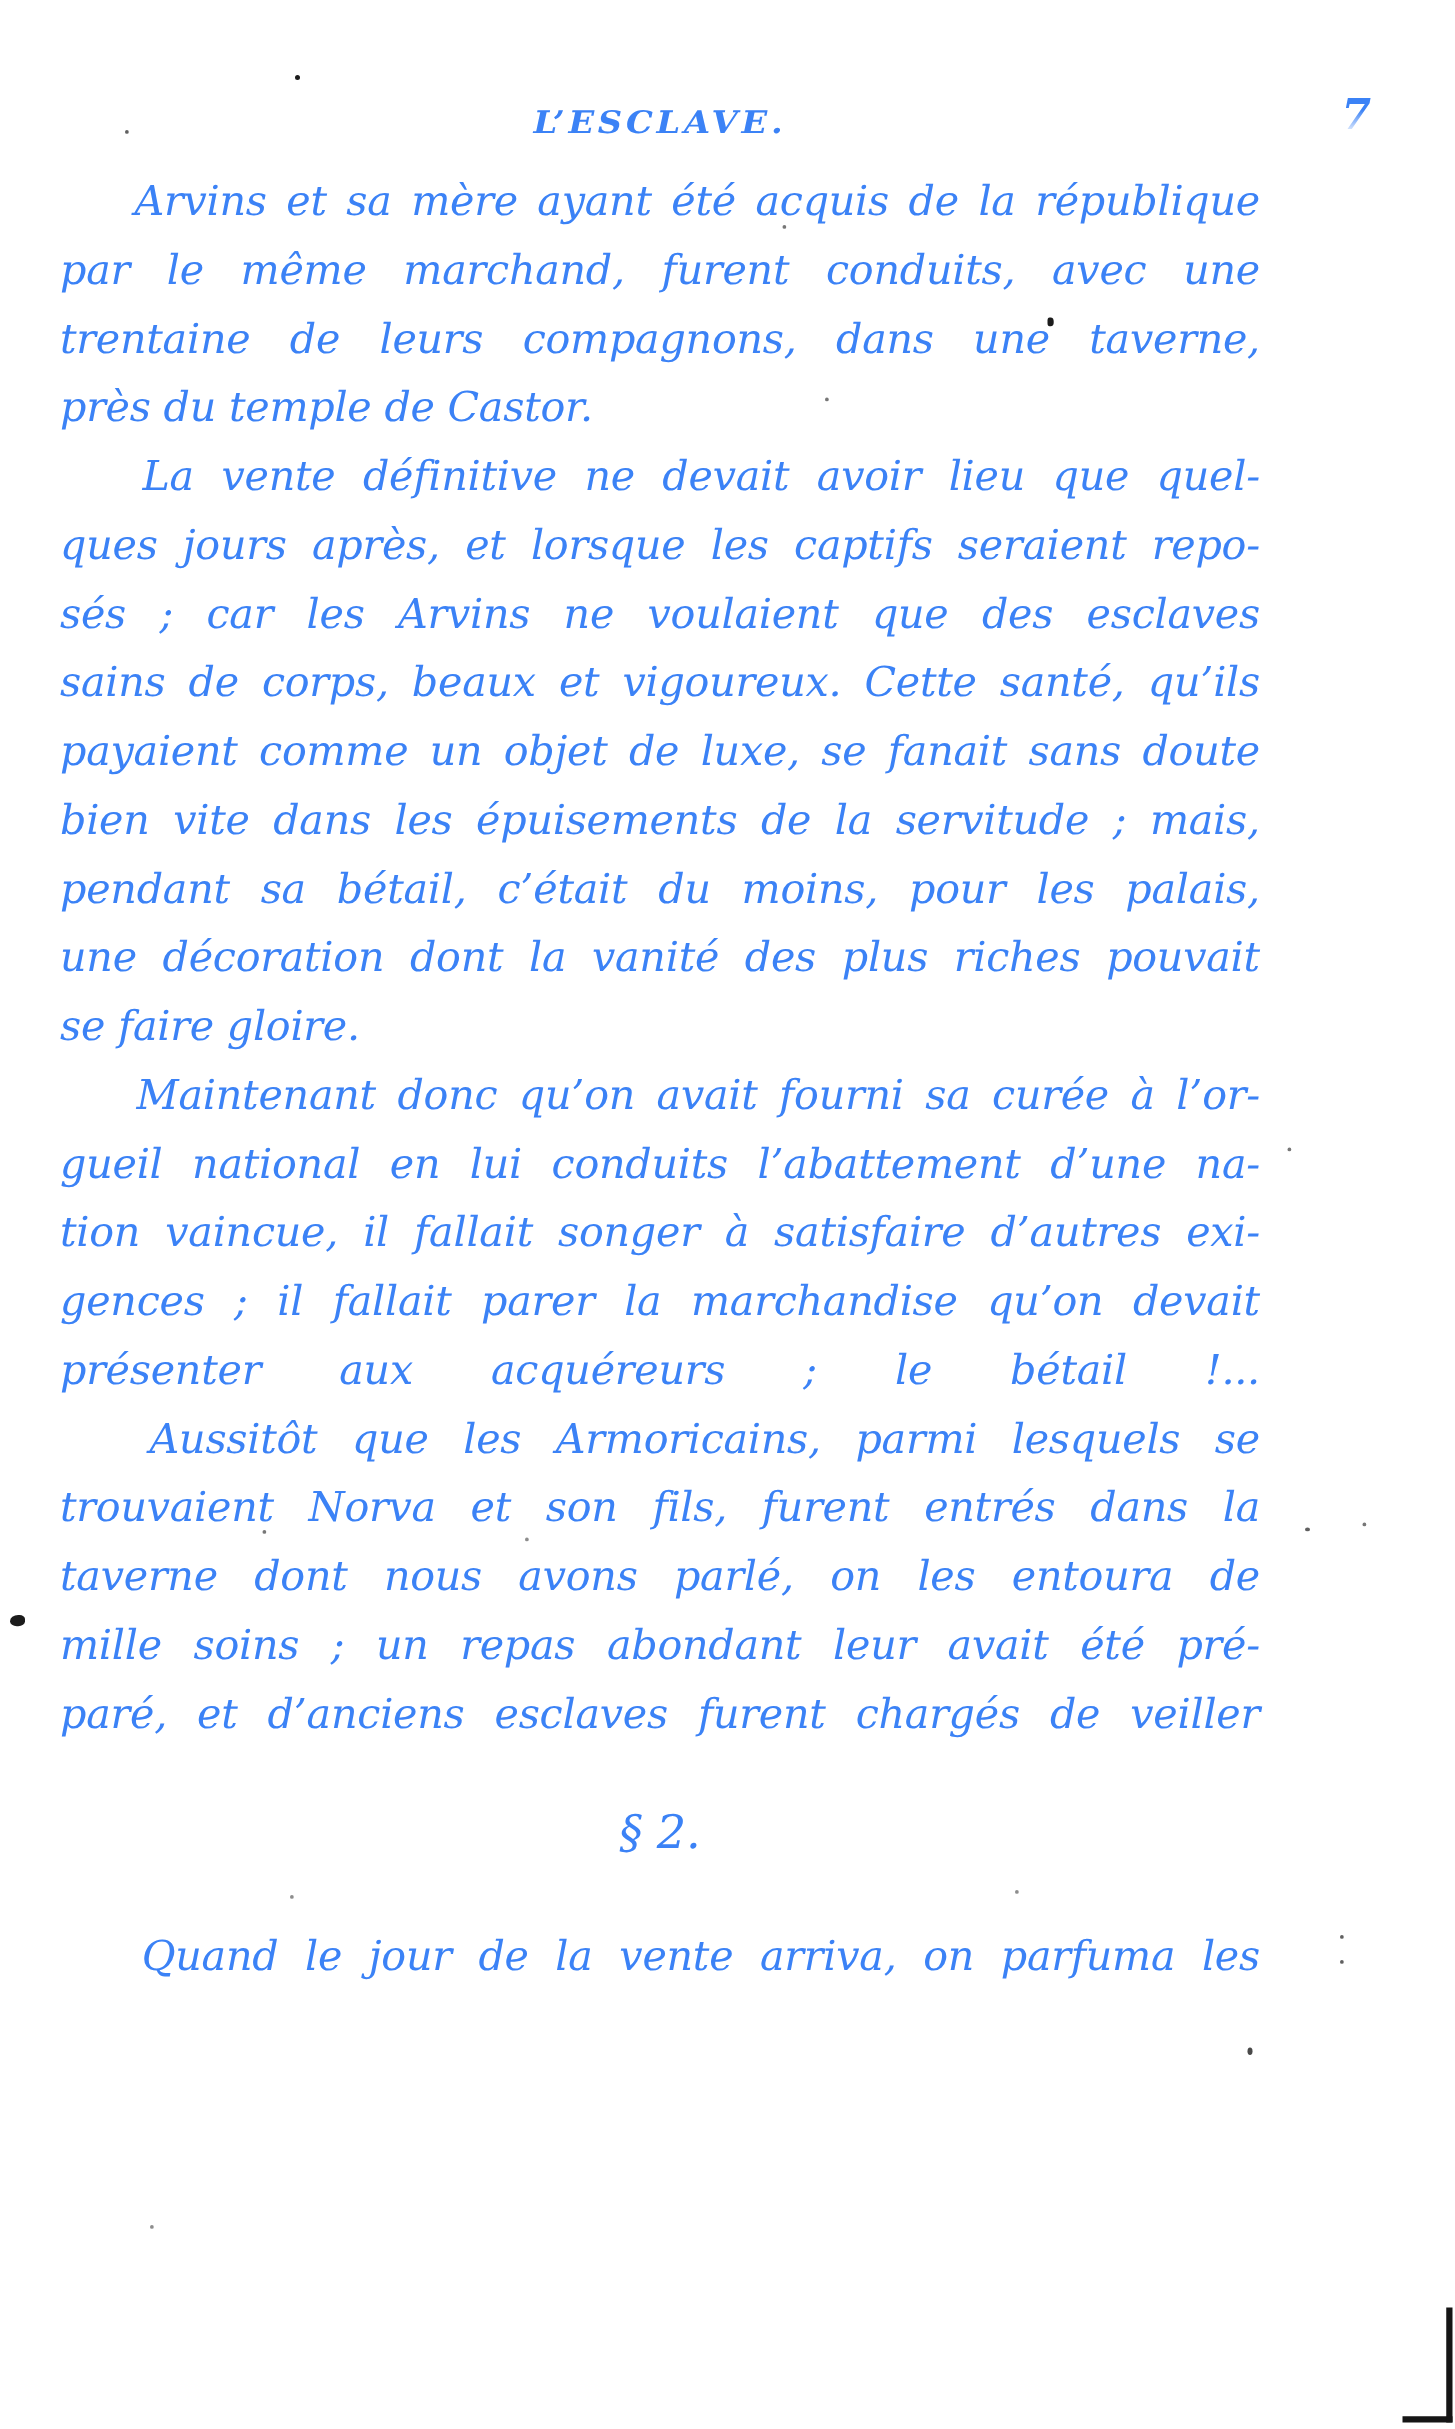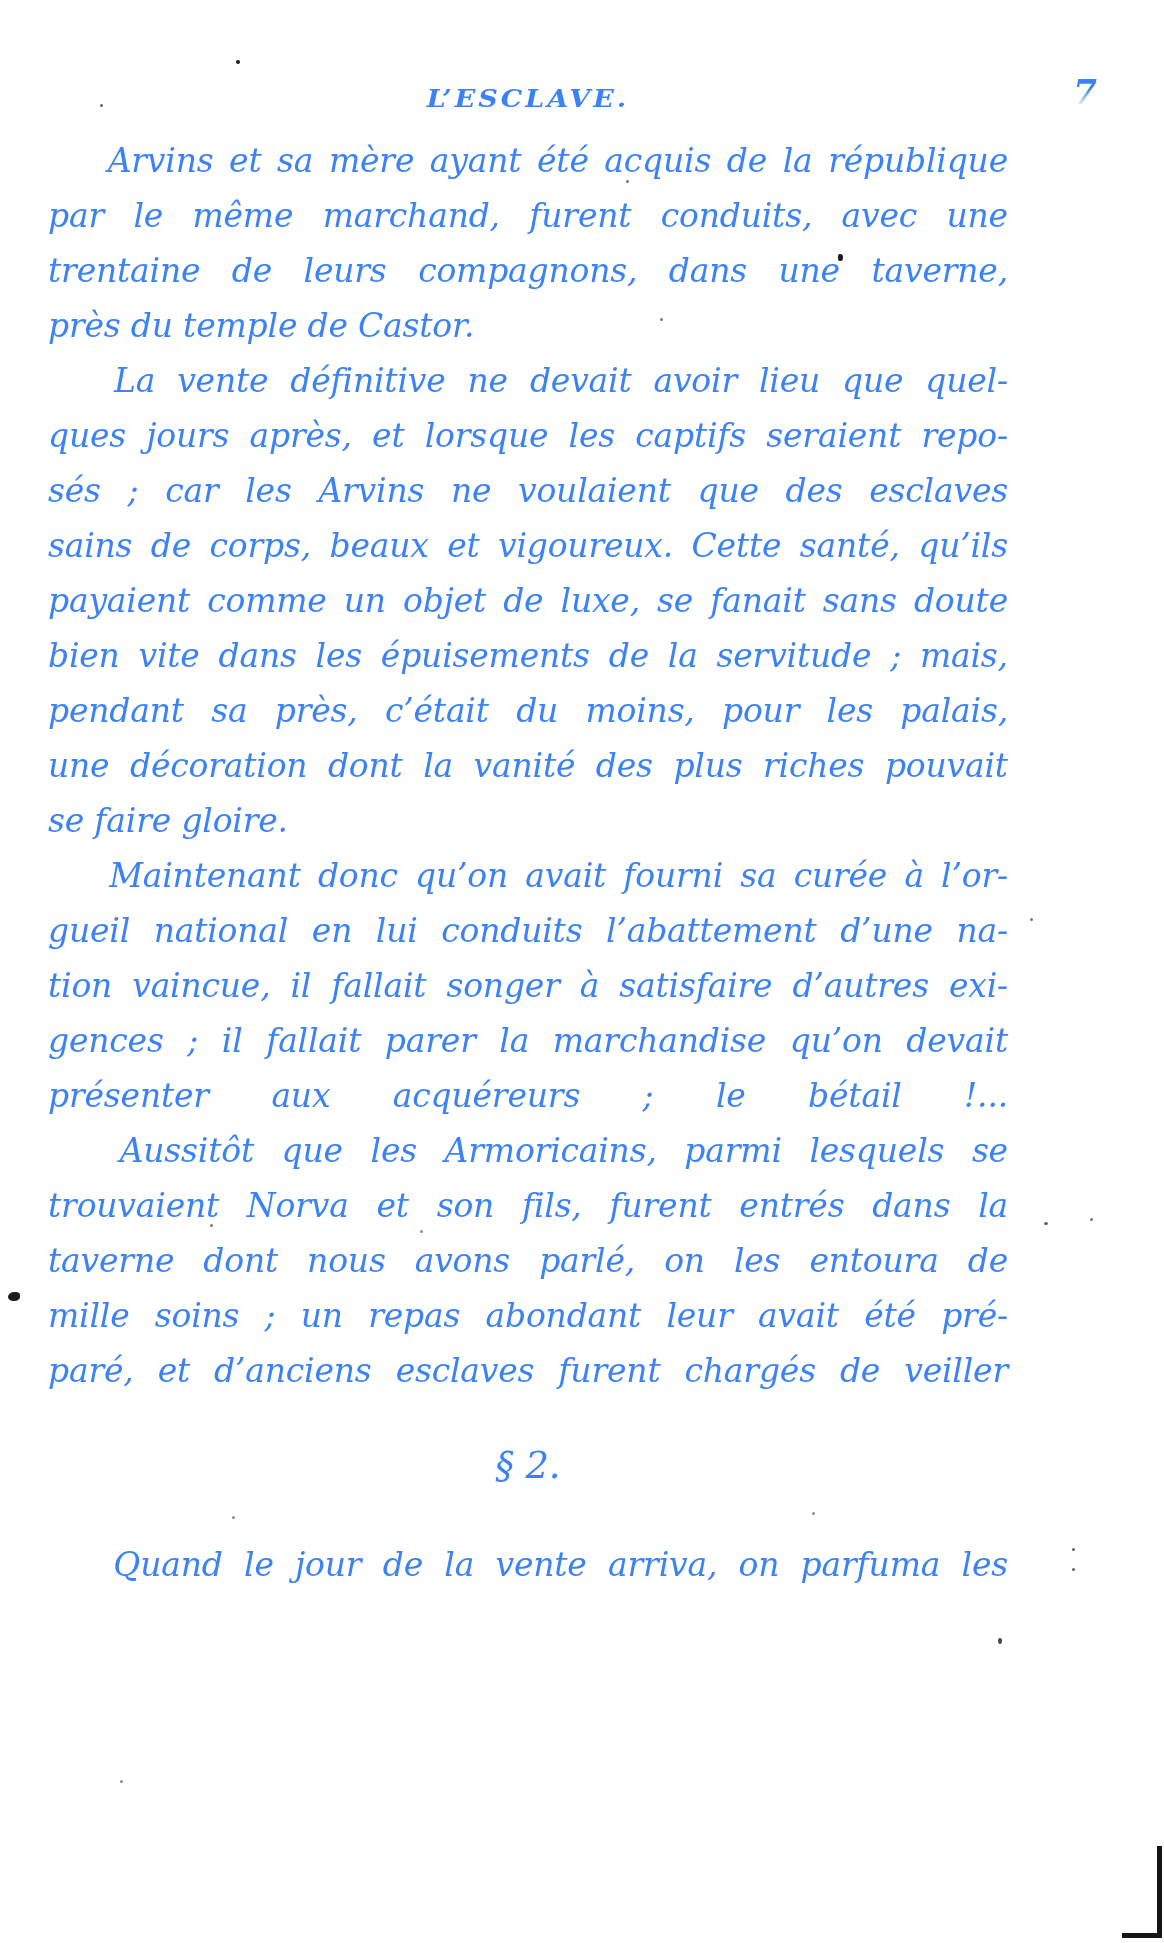--- a/index.html
+++ b/index.html
@@ -206,21 +206,21 @@
             <span class="word">épuisements</span>
             <span class="word">de</span>
             <span class="word">la</span>
             <span class="word">servitude</span>
             <span class="word">;</span>
             <span class="word">mais,</span>
           </div>
           <div class="line stretch">
             <span class="word">pendant</span>
             <span class="word">sa</span>
-            <span class="word">près,</span>
+            <span class="word">bétail,</span>
             <span class="word">c’était</span>
             <span class="word">du</span>
             <span class="word">moins,</span>
             <span class="word">pour</span>
             <span class="word">les</span>
             <span class="word">palais,</span>
           </div>
           <div class="line stretch">
             <span class="word">une</span>
             <span class="word">décoration</span>

